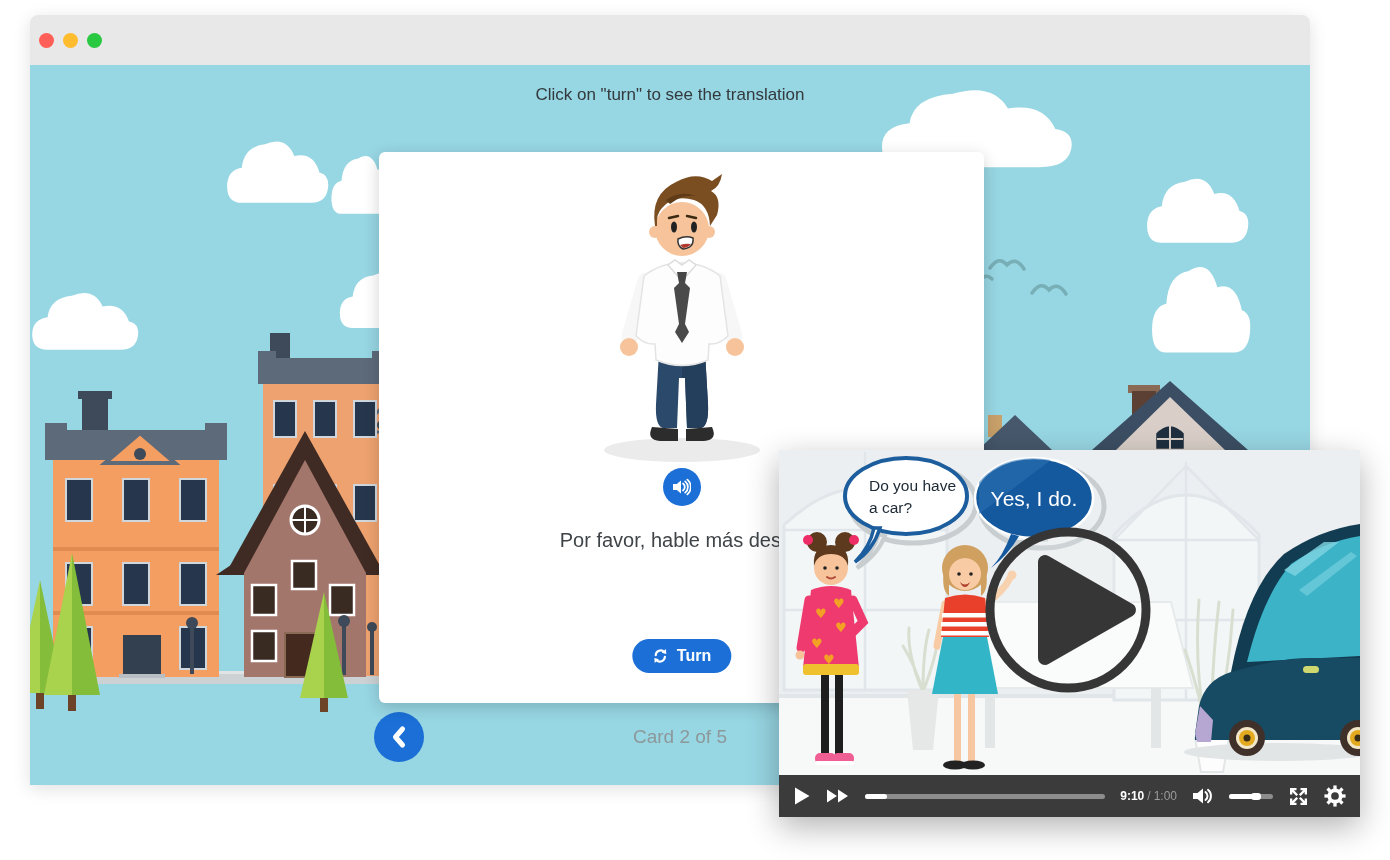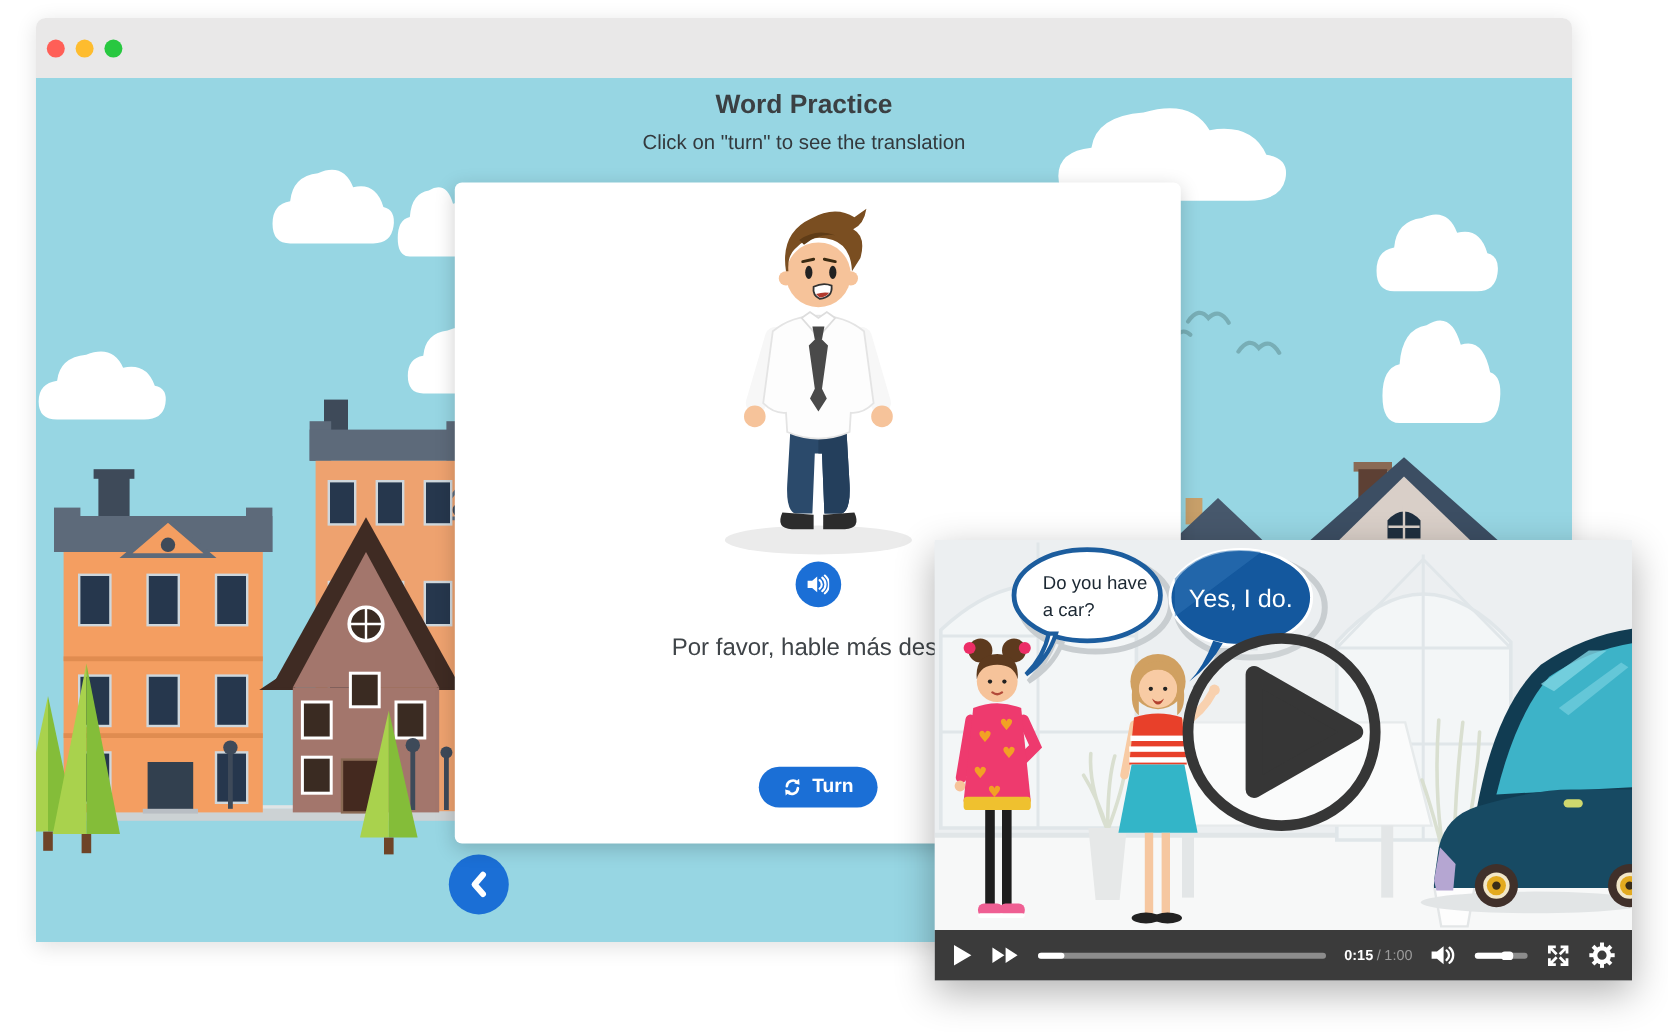--- a/index.html
+++ b/index.html
@@ -177,21 +177,20 @@
           <rect x="1098" y="320" width="32" height="8" fill="#8a6a54"></rect>
           <rect x="1102" y="326" width="24" height="42" fill="#5d4034"></rect>
           <path d="M1062,385 L1140,316 L1218,385 Z" fill="#3c4e63"></path>
           <path d="M1086,385 L1140,332 L1195,385 Z" fill="#d9cfc8"></path>
           <path d="M1125,385 L1125,368 Q1140,352 1155,368 L1155,385 Z" fill="#1f2f3f" stroke="#d9cfc8" stroke-width="2.5"></path>
           <path d="M1140,356 L1140,385 M1127,374 L1153,374" stroke="#d9cfc8" stroke-width="2"></path>
         </g>
       </svg>
 
       <div class="heading">
-        <h1>Word Practice</h1>
         <p>Click on "turn" to see the translation</p>
       </div>
 
       <div class="card">
         <svg class="man" width="206" height="300" viewBox="0 0 200 300">
           <ellipse cx="100" cy="284" rx="78" ry="12" fill="#ebebeb"></ellipse>
 
           <path d="M77,186 L123,186 L126,238 Q127,260 119,262 L105,262 L103,212 L97,212 L95,262 L81,262 Q73,260 74,238 Z" fill="#2b4a6b"></path>
           <path d="M100,186 L123,186 L126,238 Q127,260 119,262 L105,262 L103,212 L100,212 Z" fill="#243f5c"></path>
           <path d="M70,261 Q64,274 78,275 L96,275 L96,263 Z" fill="#2c2c2c"></path>
@@ -244,20 +243,21 @@
           <span>Turn</span>
         </button>
       </div>
 
       <button class="back-btn">
         <svg width="18" height="26" viewBox="0 0 18 26">
           <polyline points="12.5,5 5.5,13 12.5,21" stroke="#ffffff" stroke-width="5" fill="none" stroke-linecap="round" stroke-linejoin="round"></polyline>
         </svg>
       </button>
 
+      <div class="card-counter">Card 2 of 5</div>
     </div>
   </div>
 
   <div class="video">
     <div class="screen">
       <svg width="581" height="325" viewBox="0 0 581 325">
         <rect width="581" height="325" fill="#eceff1"></rect>
         <rect y="248" width="581" height="77" fill="#f7f8f8"></rect>
         <rect y="244" width="581" height="4" fill="#e1e6e8"></rect>
 
@@ -402,21 +402,21 @@
         </svg>
       </button>
       <button class="icon-btn">
         <svg width="24" height="16" viewBox="0 0 24 16">
           <path d="M1,1.5 L11,8 L1,14.5 Z M12,1.5 L22,8 L12,14.5 Z" fill="#ffffff"></path>
         </svg>
       </button>
       <div class="progress">
         <div class="fill" style="width: 9%;"></div>
       </div>
-      <div class="time"><span class="cur">0:15</span><span class="sep">/</span><span>1:00</span></div>
+      <div class="time"><span class="cur">9:10</span><span class="sep">/</span><span>1:00</span></div>
       <button class="icon-btn">
         <svg width="22" height="18" viewBox="0 0 22 18">
           <polygon points="1,6 5.5,6 11,1.5 11,16.5 5.5,12 1,12" fill="#ffffff"></polygon>
           <path d="M13.5,5 A5,5 0 0 1 13.5,13" stroke="#ffffff" stroke-width="2" fill="none" stroke-linecap="round"></path>
           <path d="M16,2.8 A8,8 0 0 1 16,15.2" stroke="#ffffff" stroke-width="2" fill="none" stroke-linecap="round"></path>
         </svg>
       </button>
       <div class="vol">
         <div class="fill" style="width: 62%;"></div>
         <div class="handle" style="left: calc(62% - 5px);"></div>

